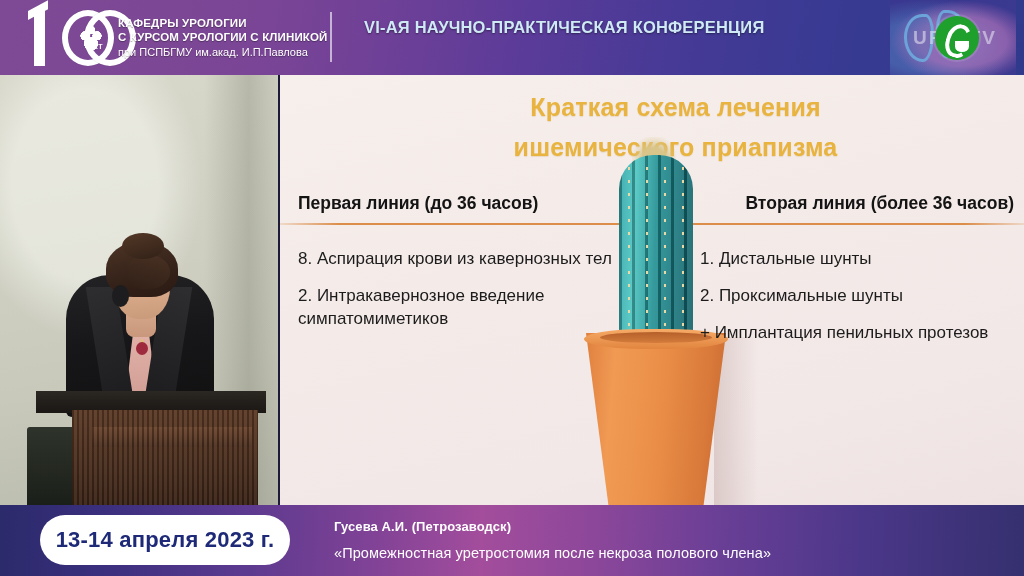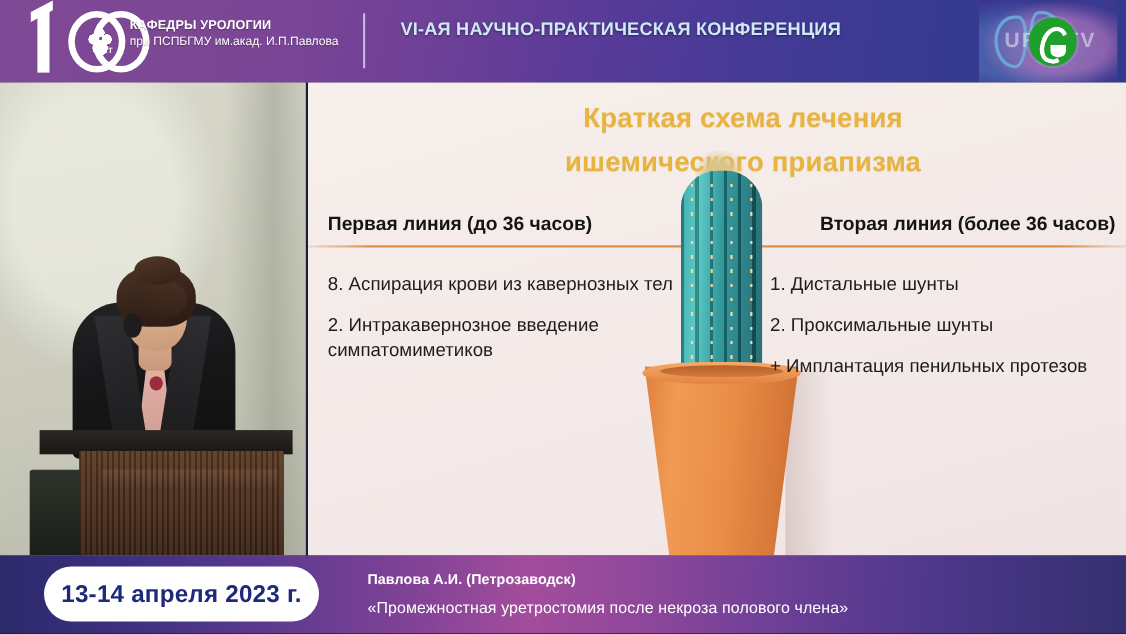--- a/index.html
+++ b/index.html
@@ -326,20 +326,21 @@
       <div id="digit-one-serif"></div>
       <div id="digit-one"></div>
       <div class="ring" id="ring-a"></div>
       <div class="ring" id="ring-b"></div>
       <div id="crest"></div>
       <div id="let-label">ЛЕТ</div>
     </div>
 
     <div id="dept-block">
       <div class="dept-l1">КАФЕДРЫ УРОЛОГИИ</div>
+      <div class="dept-l2">С КУРСОМ УРОЛОГИИ С КЛИНИКОЙ</div>
       <div class="dept-l3">при ПСПБГМУ им.акад. И.П.Павлова</div>
     </div>
 
     <div id="hdr-divider"></div>
 
     <div id="conf-title">
       <div class="conf-line">VI-АЯ НАУЧНО-ПРАКТИЧЕСКАЯ КОНФЕРЕНЦИЯ</div>
     </div>
 
     <div id="urotv">
@@ -405,17 +406,17 @@
       <div class="bullet">1. Дистальные шунты</div>
       <div class="bullet">2. Проксимальные шунты</div>
       <div class="bullet">+ Имплантация пенильных протезов</div>
     </div>
   </div>
 
   <div id="footer">
     <div id="date-pill">
       <span id="date-text">13-14 апреля 2023 г.</span>
     </div>
-    <div id="speaker-name">Павлова А.И. (Петрозаводск)</div>
+    <div id="speaker-name">Гусева А.И. (Петрозаводск)</div>
     <div id="talk-title">«Промежностная уретростомия после некроза полового члена»</div>
   </div>
 
 </div>
 
 </body></html>

